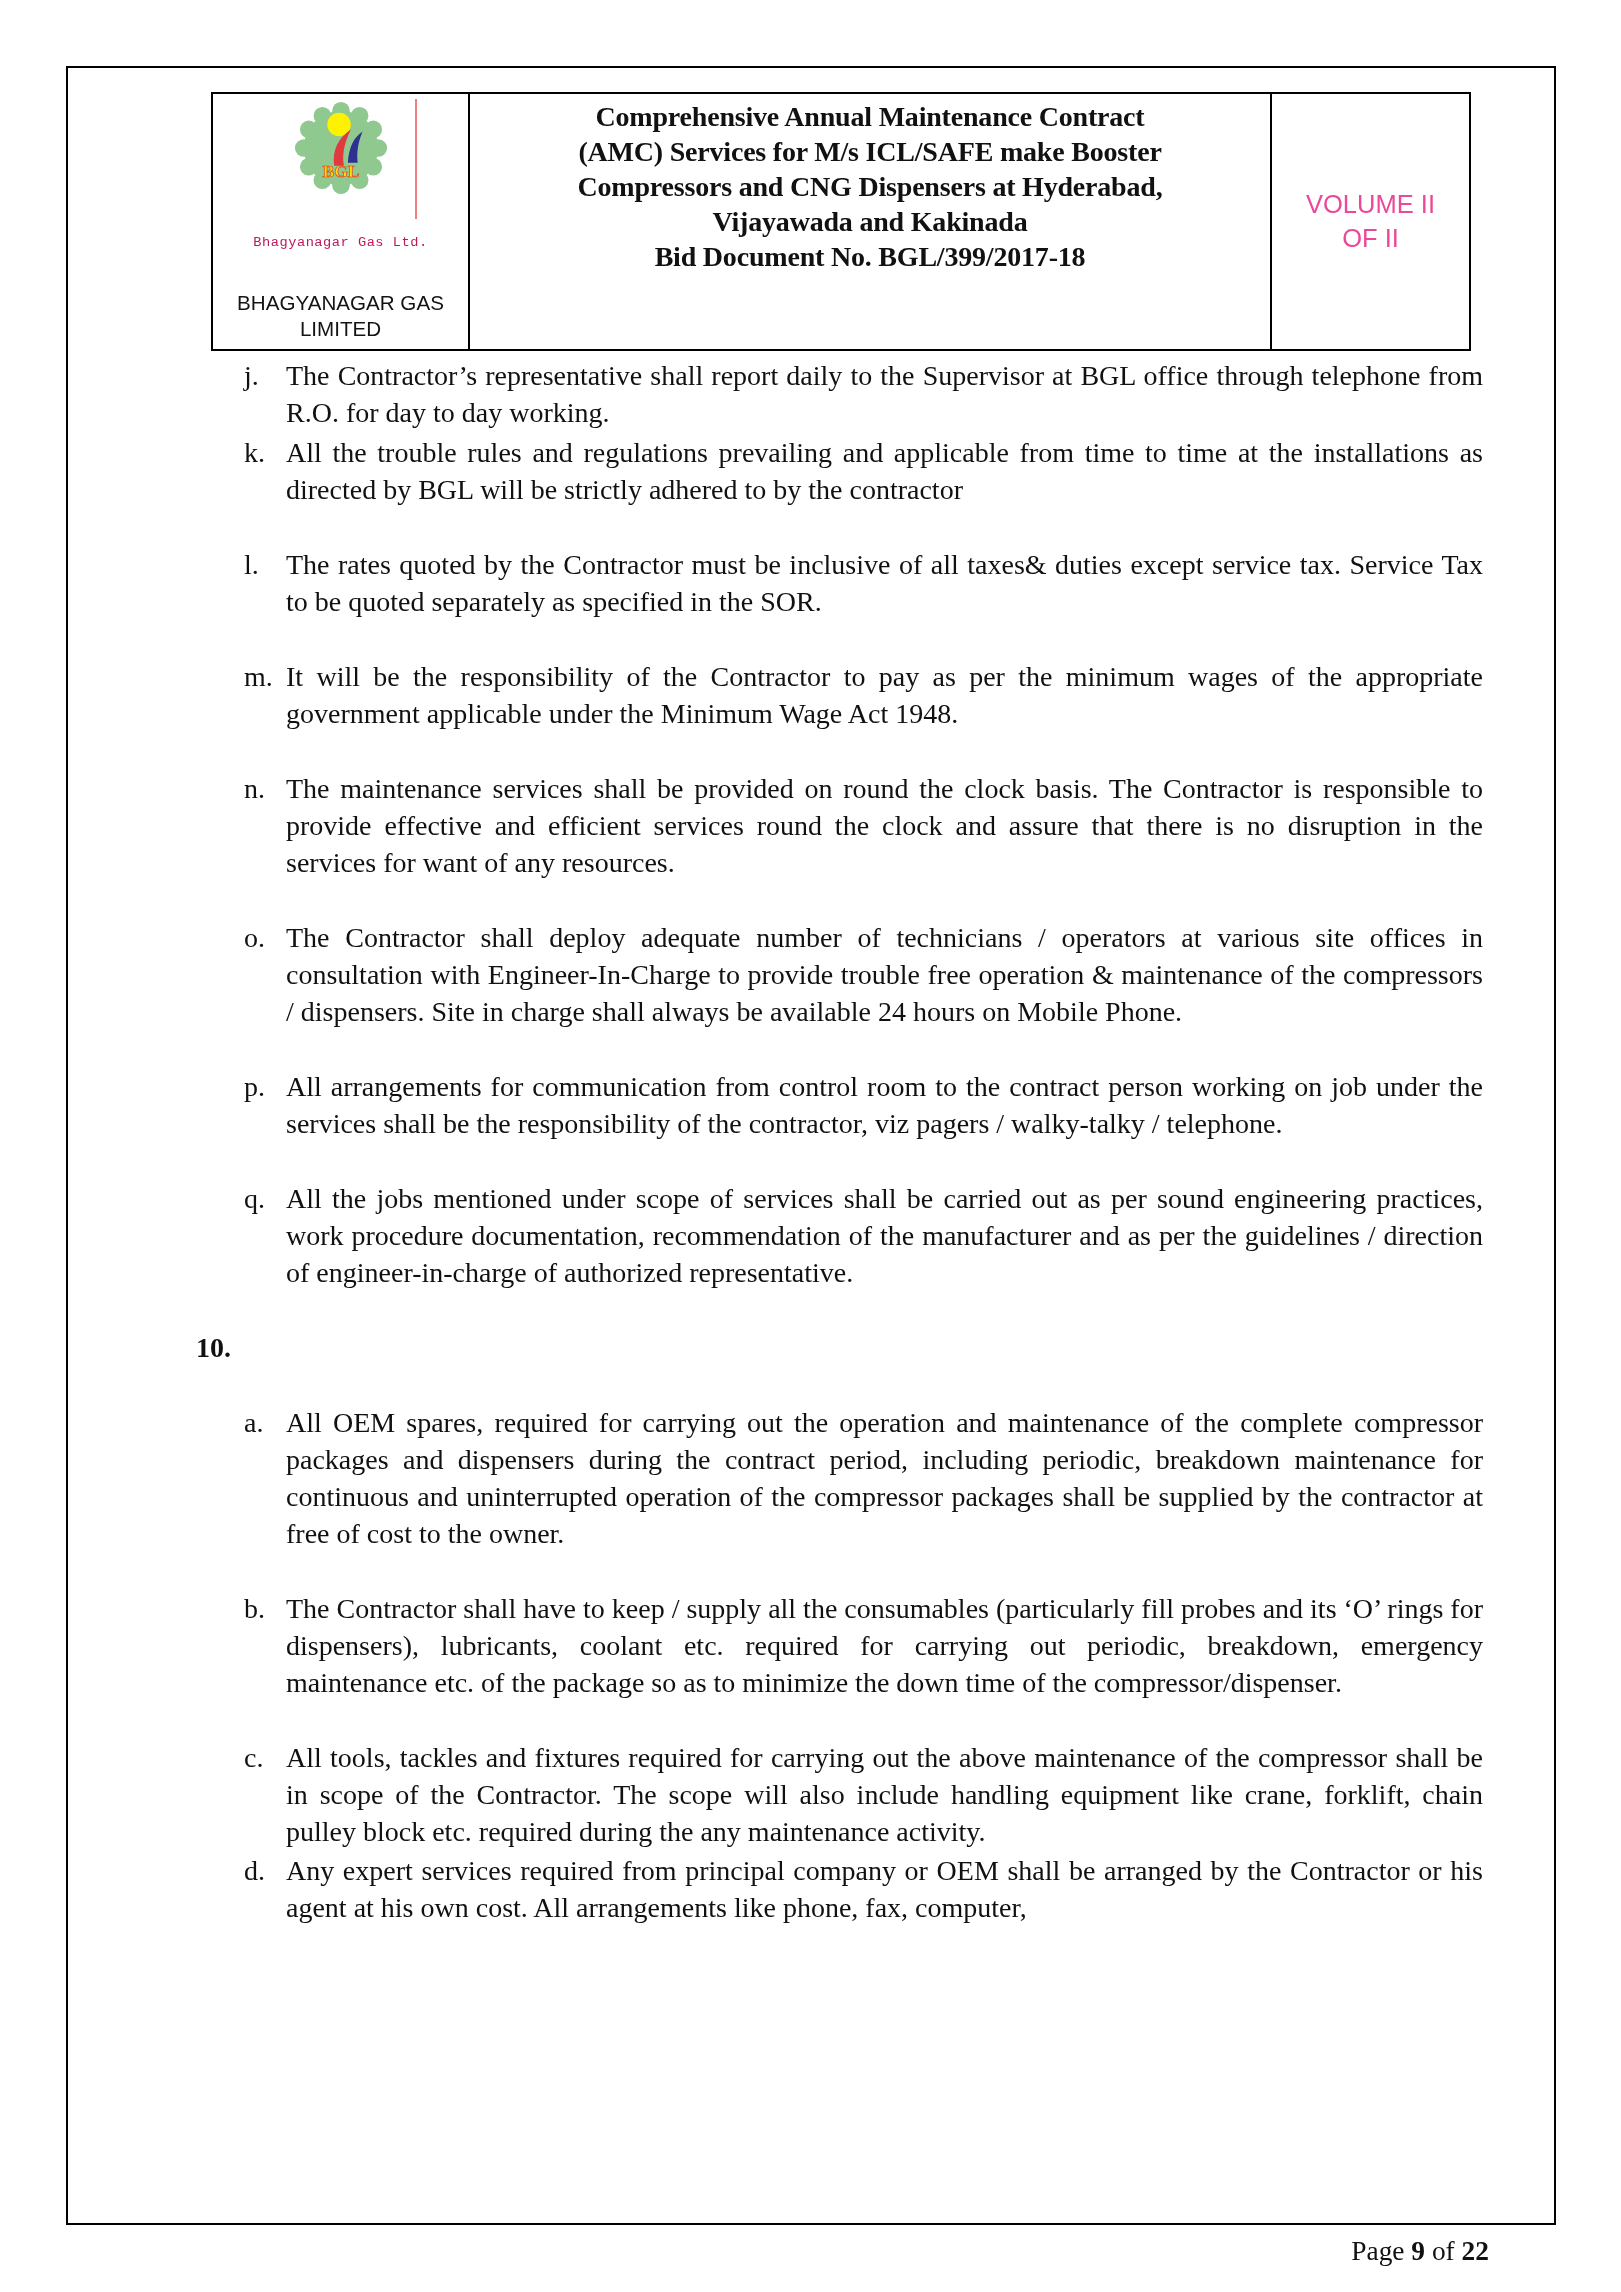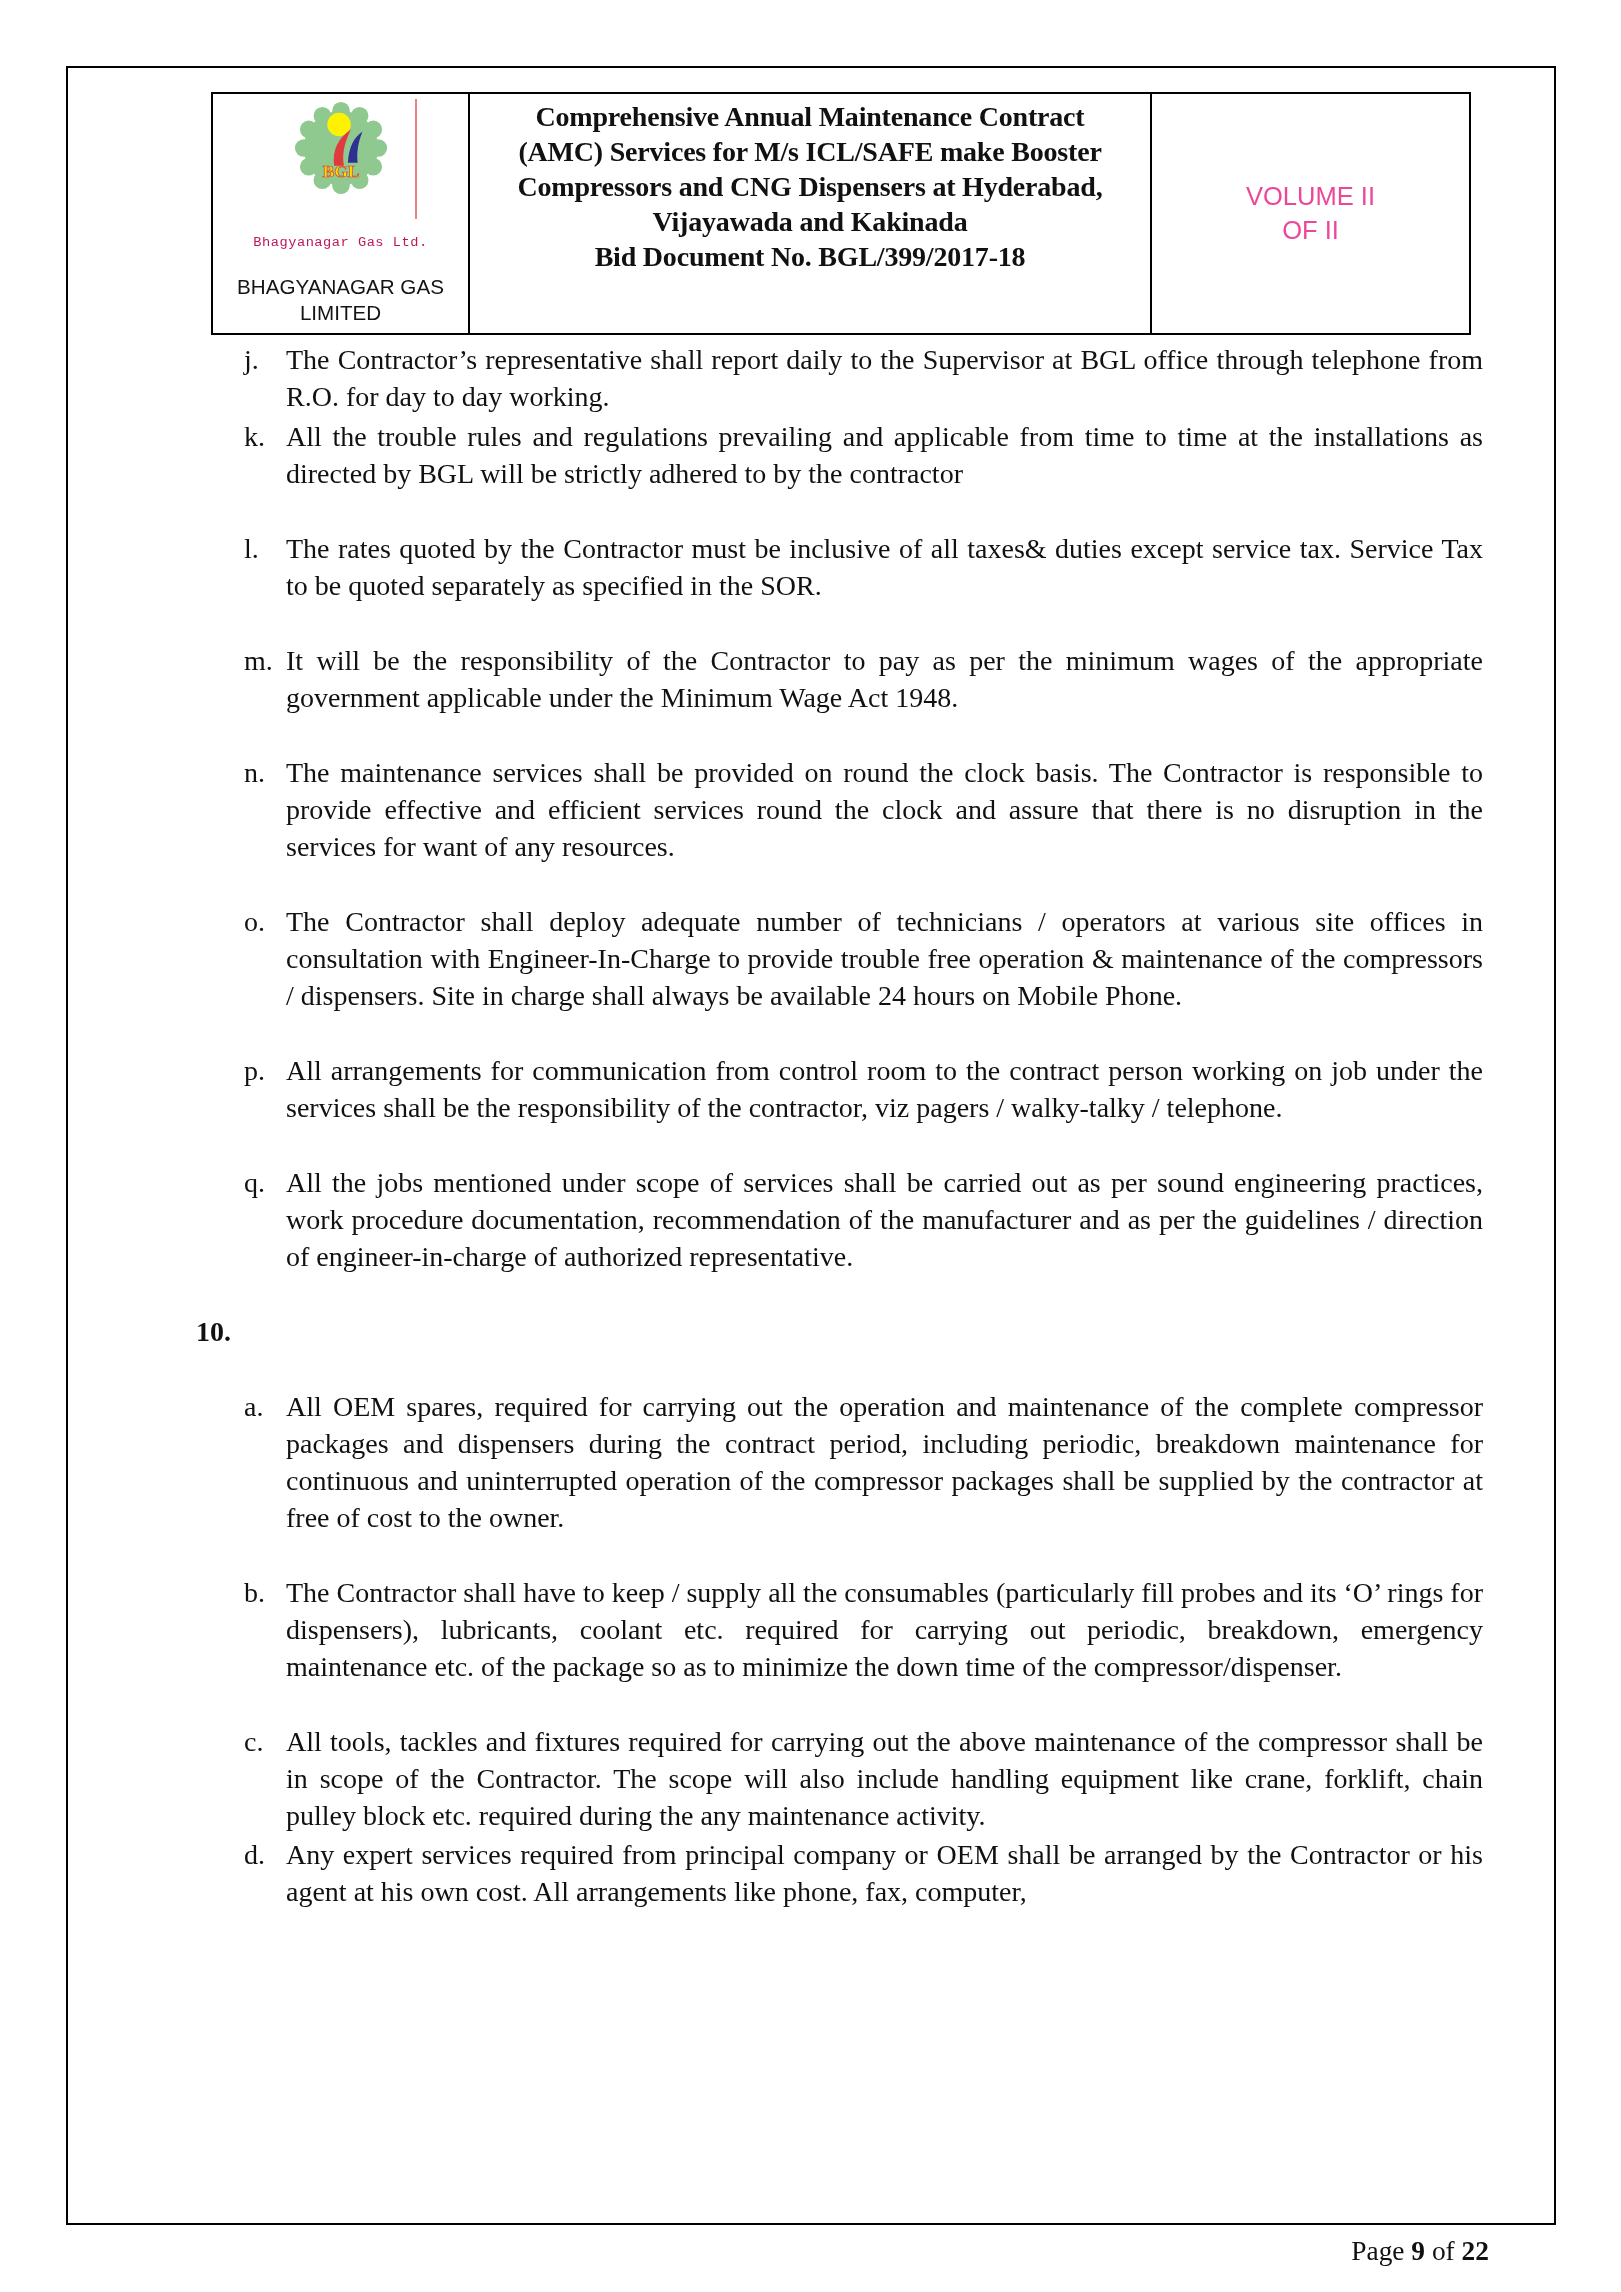--- a/index.html
+++ b/index.html
@@ -35,29 +35,29 @@
   .logo-caption {
     font-family:Liberation Mono, monospace;
     font-size:13.7px; line-height:15.7px;
     color:#be185d; letter-spacing:0.5px;
     margin-top:14px;
   }
   .company-name {
     font-family:"Liberation Sans", sans-serif;
     font-size:20.6px; line-height:25.5px;
     text-align:center; color:#141414;
-    width:211px; margin-top:1px;
+    width:211px; margin-top:17px;
   }
   .red-line {
     position:absolute; left:202px; top:5.9px;
     width:2px; height:120px;
     background:#f08080;
   }
   .title-cell {
-    width:684px;
+    width:804px;
     border-left:2px solid #000000;
     border-right:2px solid #000000;
     text-align:center;
     font-weight:bold;
     font-size:28px; line-height:35px;
     padding-top:5.9px; padding-bottom:3.9px;
     letter-spacing:-0.2px;
   }
   .volume-cell {
     flex:1;

